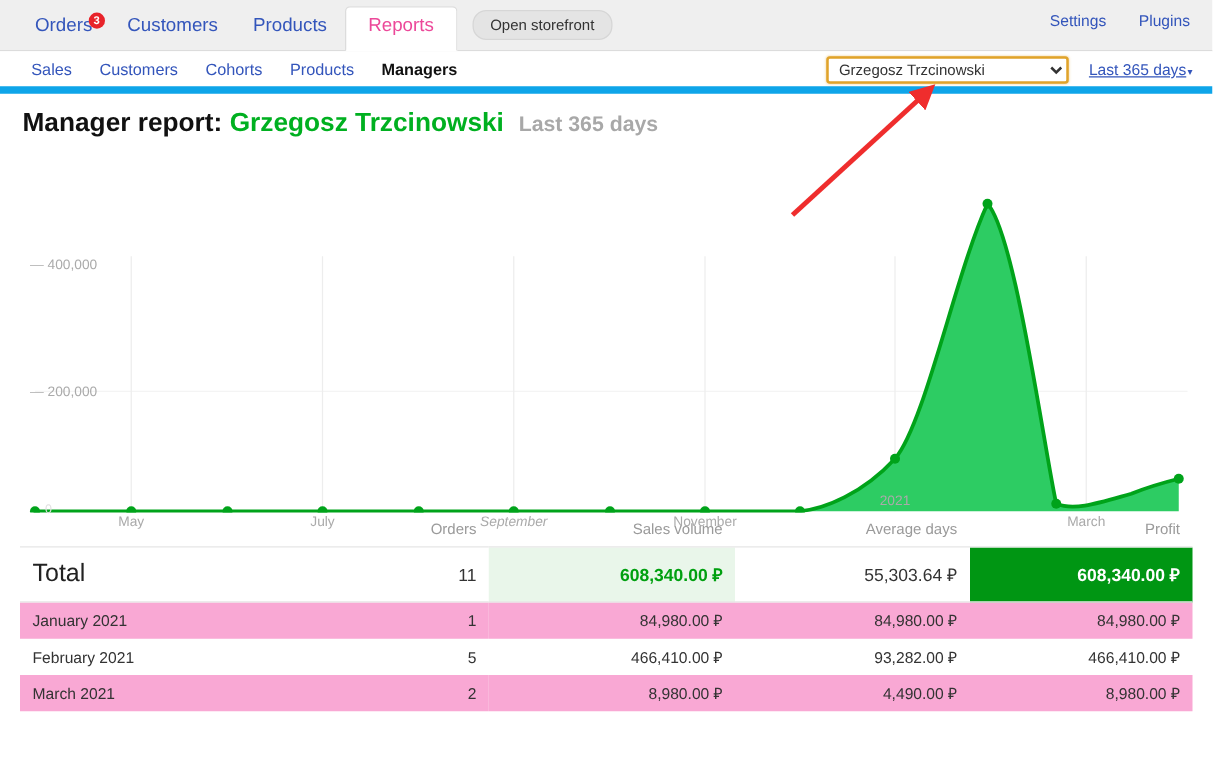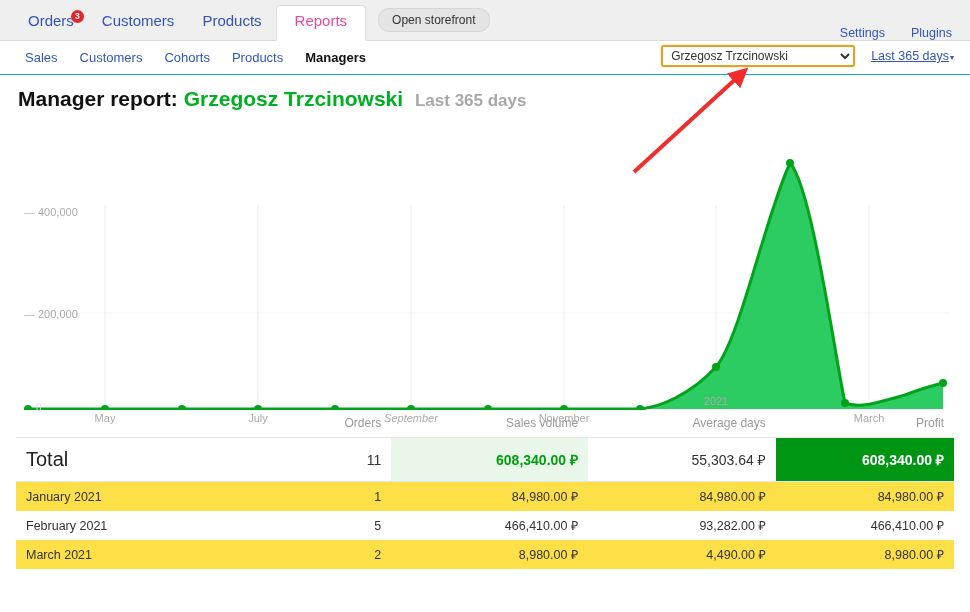--- a/index.html
+++ b/index.html
@@ -63,36 +63,36 @@
     color:#333;
     padding:4px 13px;
     white-space:nowrap;
     cursor:pointer;
   }
   .topbar-right{
     margin-left:auto;
     display:flex;
     align-items:flex-end;
     padding-right:18px;
-    padding-bottom:0;
+    padding-bottom:16px;
     gap:26px;
   }
   .topbar-right a{
     font-size:12.5px;
     color:#3355bb;
     text-decoration:none;
     cursor:pointer;
   }
 
   
   .subbar{
     position:relative;
     height:34px;
     background:#ffffff;
-    border-bottom:1px solid #0ea5e9;
+    border-bottom:6px solid #0ea5e9;
     display:flex;
     align-items:center;
     padding-left:14px;
   }
   .subnav-item{
     font-size:13px;
     color:#3355bb;
     padding:0 11px;
     white-space:nowrap;
     cursor:pointer;
@@ -203,21 +203,21 @@
     background:#e9f6ea;
     color:#00a010;
     font-weight:bold;
   }
   td.cell-profit-total{
     background:#009613;
     color:#ffffff;
     font-weight:bold;
   }
   tr.data-row td{ font-size:12.5px; }
-  tr.alt td{ background:#fde047; }
+  tr.alt td{ background:#f9a8d4; }
 
   
   .annotation{ position:absolute; left:0; top:0; pointer-events:none; z-index:9; }
 </style>
 </head>
 <body>
 
 <div class="topbar">
   <div class="topnav">
     <div class="topnav-item">

